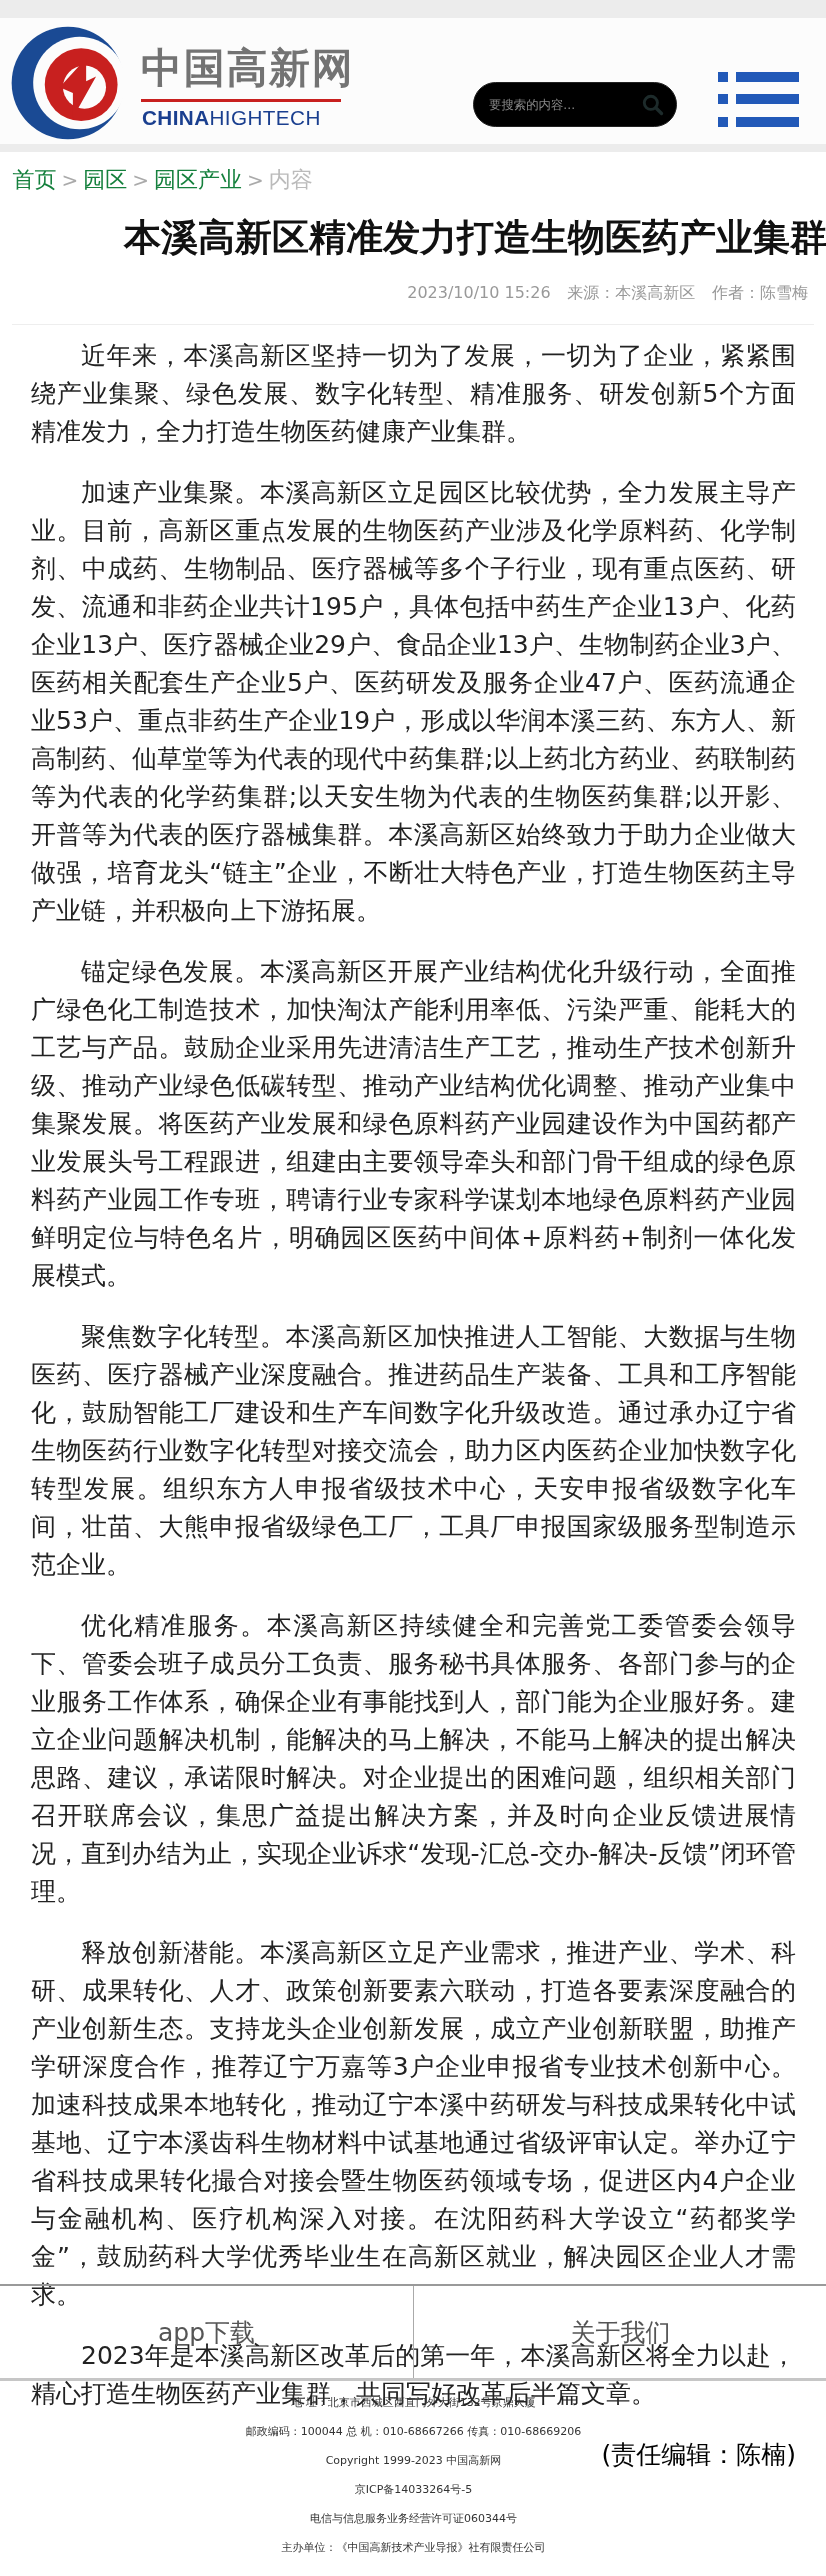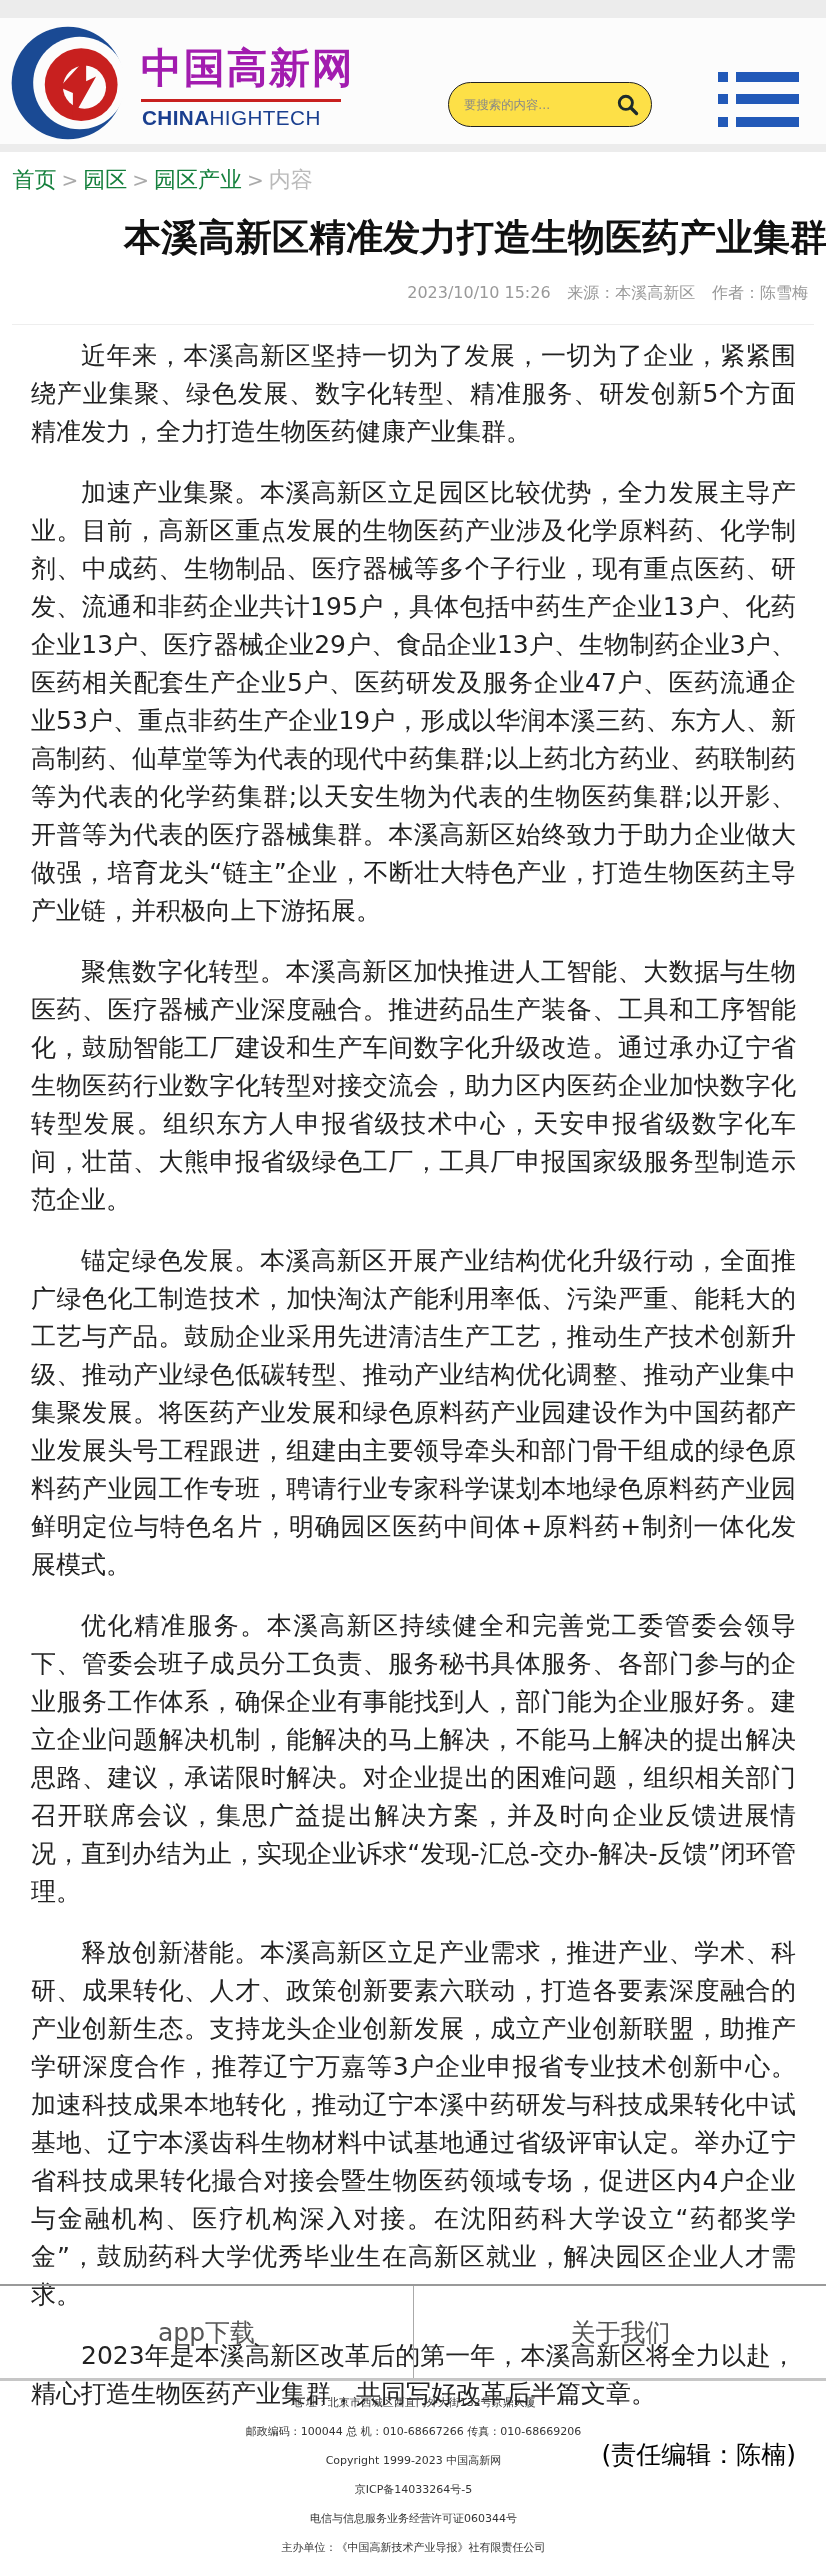--- a/index.html
+++ b/index.html
@@ -5,26 +5,26 @@
   * { box-sizing: border-box; margin: 0; padding: 0; }
   html, body { width: 827px; background: #ffffff; }
   body { font-family: "DejaVu Sans", "Liberation Sans", sans-serif; color: #222; }
 
   .topstrip { height: 18px; background: #ececec; }
   .header { height: 126px; background: #fcfcfc; position: relative; }
   .header-bottom { height: 8.3px; background: #ececec; }
 
   .logo { position: absolute; left: 10px; top: 6.6px; width: 331px; height: 116px; }
   .logo-mark { position: absolute; left: 0; top: 0; width: 120px; height: 116px; }
-  .logo-cn { position: absolute; left: 131px; top: 16.5px; font-size: 41px; font-weight: bold; color: #a21caf; letter-spacing: 1.7px; white-space: nowrap; font-family: "DejaVu Sans", sans-serif; }
+  .logo-cn { position: absolute; left: 131px; top: 16.5px; font-size: 41px; font-weight: bold; color: #737373; letter-spacing: 1.7px; white-space: nowrap; font-family: "DejaVu Sans", sans-serif; }
   .logo-line { position: absolute; left: 131px; top: 74px; width: 200px; height: 3.3px; background: #c8201f; }
   .logo-en { position: absolute; left: 132px; top: 81px; font-size: 20.7px; color: #1a3f8f; white-space: nowrap; font-family: "Liberation Sans", sans-serif; letter-spacing: 0.4px; }
   .logo-en b { font-weight: bold; }
 
-  .search { position: absolute; left: 448px; top: 64px; width: 204px; height: 45px; border: 1.7px solid #222; border-radius: 23px; background: #fde047; display: flex; align-items: center; padding-left: 15px; }
+  .search { position: absolute; left: 473px; top: 64px; width: 204px; height: 45px; border: 1.7px solid #222; border-radius: 23px; background: #000000; display: flex; align-items: center; padding-left: 15px; }
   .search input { border: none; outline: none; font-size: 12.4px; color: #777; width: 149px; background: transparent; font-family: "DejaVu Sans", sans-serif; }
   .search input::placeholder { color: #888; }
   .search-btn { position: absolute; right: 11.6px; top: 10px; width: 23px; height: 23px; cursor: pointer; }
 
   .menu-btn { position: absolute; left: 718px; top: 54px; width: 81px; height: 60px; cursor: pointer; }
   .menu-row { position: absolute; left: 0; height: 10px; width: 81px; }
   .menu-row .dot { position: absolute; left: 0; top: 0; width: 10px; height: 10px; background: #2259b8; }
   .menu-row .bar { position: absolute; left: 18px; top: 0; width: 63px; height: 10px; background: #2259b8; }
 
   .breadcrumb { position: absolute; left: 12.4px; top: 165px; font-size: 22px; color: #333; white-space: nowrap; }
@@ -105,22 +105,22 @@
   <span>2023/10/10 15:26</span>
   <span><span>来源：</span><span style="margin-left:0">本溪高新区</span></span>
   <span><span>作者：</span><span style="margin-left:0">陈雪梅</span></span>
 </div>
 
 <div class="divider"></div>
 
 <div class="article">
   <p>近年来，本溪高新区坚持一切为了发展，一切为了企业，紧紧围绕产业集聚、绿色发展、数字化转型、精准服务、研发创新5个方面精准发力，全力打造生物医药健康产业集群。</p>
   <p>加速产业集聚。本溪高新区立足园区比较优势，全力发展主导产业。目前，高新区重点发展的生物医药产业涉及化学原料药、化学制剂、中成药、生物制品、医疗器械等多个子行业，现有重点医药、研发、流通和非药企业共计195户，具体包括中药生产企业13户、化药企业13户、医疗器械企业29户、食品企业13户、生物制药企业3户、医药相关配套生产企业5户、医药研发及服务企业47户、医药流通企业53户、重点非药生产企业19户，形成以华润本溪三药、东方人、新高制药、仙草堂等为代表的现代中药集群;以上药北方药业、药联制药等为代表的化学药集群;以天安生物为代表的生物医药集群;以开影、开普等为代表的医疗器械集群。本溪高新区始终致力于助力企业做大做强，培育龙头“链主”企业，不断壮大特色产业，打造生物医药主导产业链，并积极向上下游拓展。</p>
+  <p>锚定绿色发展。本溪高新区开展产业结构优化升级行动，全面推广绿色化工制造技术，加快淘汰产能利用率低、污染严重、能耗大的工艺与产品。鼓励企业采用先进清洁生产工艺，推动生产技术创新升级、推动产业绿色低碳转型、推动产业结构优化调整、推动产业集中集聚发展。将医药产业发展和绿色原料药产业园建设作为中国药都产业发展头号工程跟进，组建由主要领导牵头和部门骨干组成的绿色原料药产业园工作专班，聘请行业专家科学谋划本地绿色原料药产业园鲜明定位与特色名片，明确园区医药中间体+原料药+制剂一体化发展模式。</p>
   <p>聚焦数字化转型。本溪高新区加快推进人工智能、大数据与生物医药、医疗器械产业深度融合。推进药品生产装备、工具和工序智能化，鼓励智能工厂建设和生产车间数字化升级改造。通过承办辽宁省生物医药行业数字化转型对接交流会，助力区内医药企业加快数字化转型发展。组织东方人申报省级技术中心，天安申报省级数字化车间，壮苗、大熊申报省级绿色工厂，工具厂申报国家级服务型制造示范企业。</p>
-  <p>锚定绿色发展。本溪高新区开展产业结构优化升级行动，全面推广绿色化工制造技术，加快淘汰产能利用率低、污染严重、能耗大的工艺与产品。鼓励企业采用先进清洁生产工艺，推动生产技术创新升级、推动产业绿色低碳转型、推动产业结构优化调整、推动产业集中集聚发展。将医药产业发展和绿色原料药产业园建设作为中国药都产业发展头号工程跟进，组建由主要领导牵头和部门骨干组成的绿色原料药产业园工作专班，聘请行业专家科学谋划本地绿色原料药产业园鲜明定位与特色名片，明确园区医药中间体+原料药+制剂一体化发展模式。</p>
   <p>优化精准服务。本溪高新区持续健全和完善党工委管委会领导下、管委会班子成员分工负责、服务秘书具体服务、各部门参与的企业服务工作体系，确保企业有事能找到人，部门能为企业服好务。建立企业问题解决机制，能解决的马上解决，不能马上解决的提出解决思路、建议，承诺限时解决。对企业提出的困难问题，组织相关部门召开联席会议，集思广益提出解决方案，并及时向企业反馈进展情况，直到办结为止，实现企业诉求“发现-汇总-交办-解决-反馈”闭环管理。</p>
   <p>释放创新潜能。本溪高新区立足产业需求，推进产业、学术、科研、成果转化、人才、政策创新要素六联动，打造各要素深度融合的产业创新生态。支持龙头企业创新发展，成立产业创新联盟，助推产学研深度合作，推荐辽宁万嘉等3户企业申报省专业技术创新中心。加速科技成果本地转化，推动辽宁本溪中药研发与科技成果转化中试基地、辽宁本溪齿科生物材料中试基地通过省级评审认定。举办辽宁省科技成果转化撮合对接会暨生物医药领域专场，促进区内4户企业与金融机构、医疗机构深入对接。在沈阳药科大学设立“药都奖学金”，鼓励药科大学优秀毕业生在高新区就业，解决园区企业人才需求。</p>
   <p>2023年是本溪高新区改革后的第一年，本溪高新区将全力以赴，精心打造生物医药产业集群，共同写好改革后半篇文章。</p>
   <p class="editor">(责任编辑：陈楠)</p>
 </div>
 
 <div class="footnav">
   <div class="item">app下载</div>
   <div class="item">关于我们</div>
 </div>

